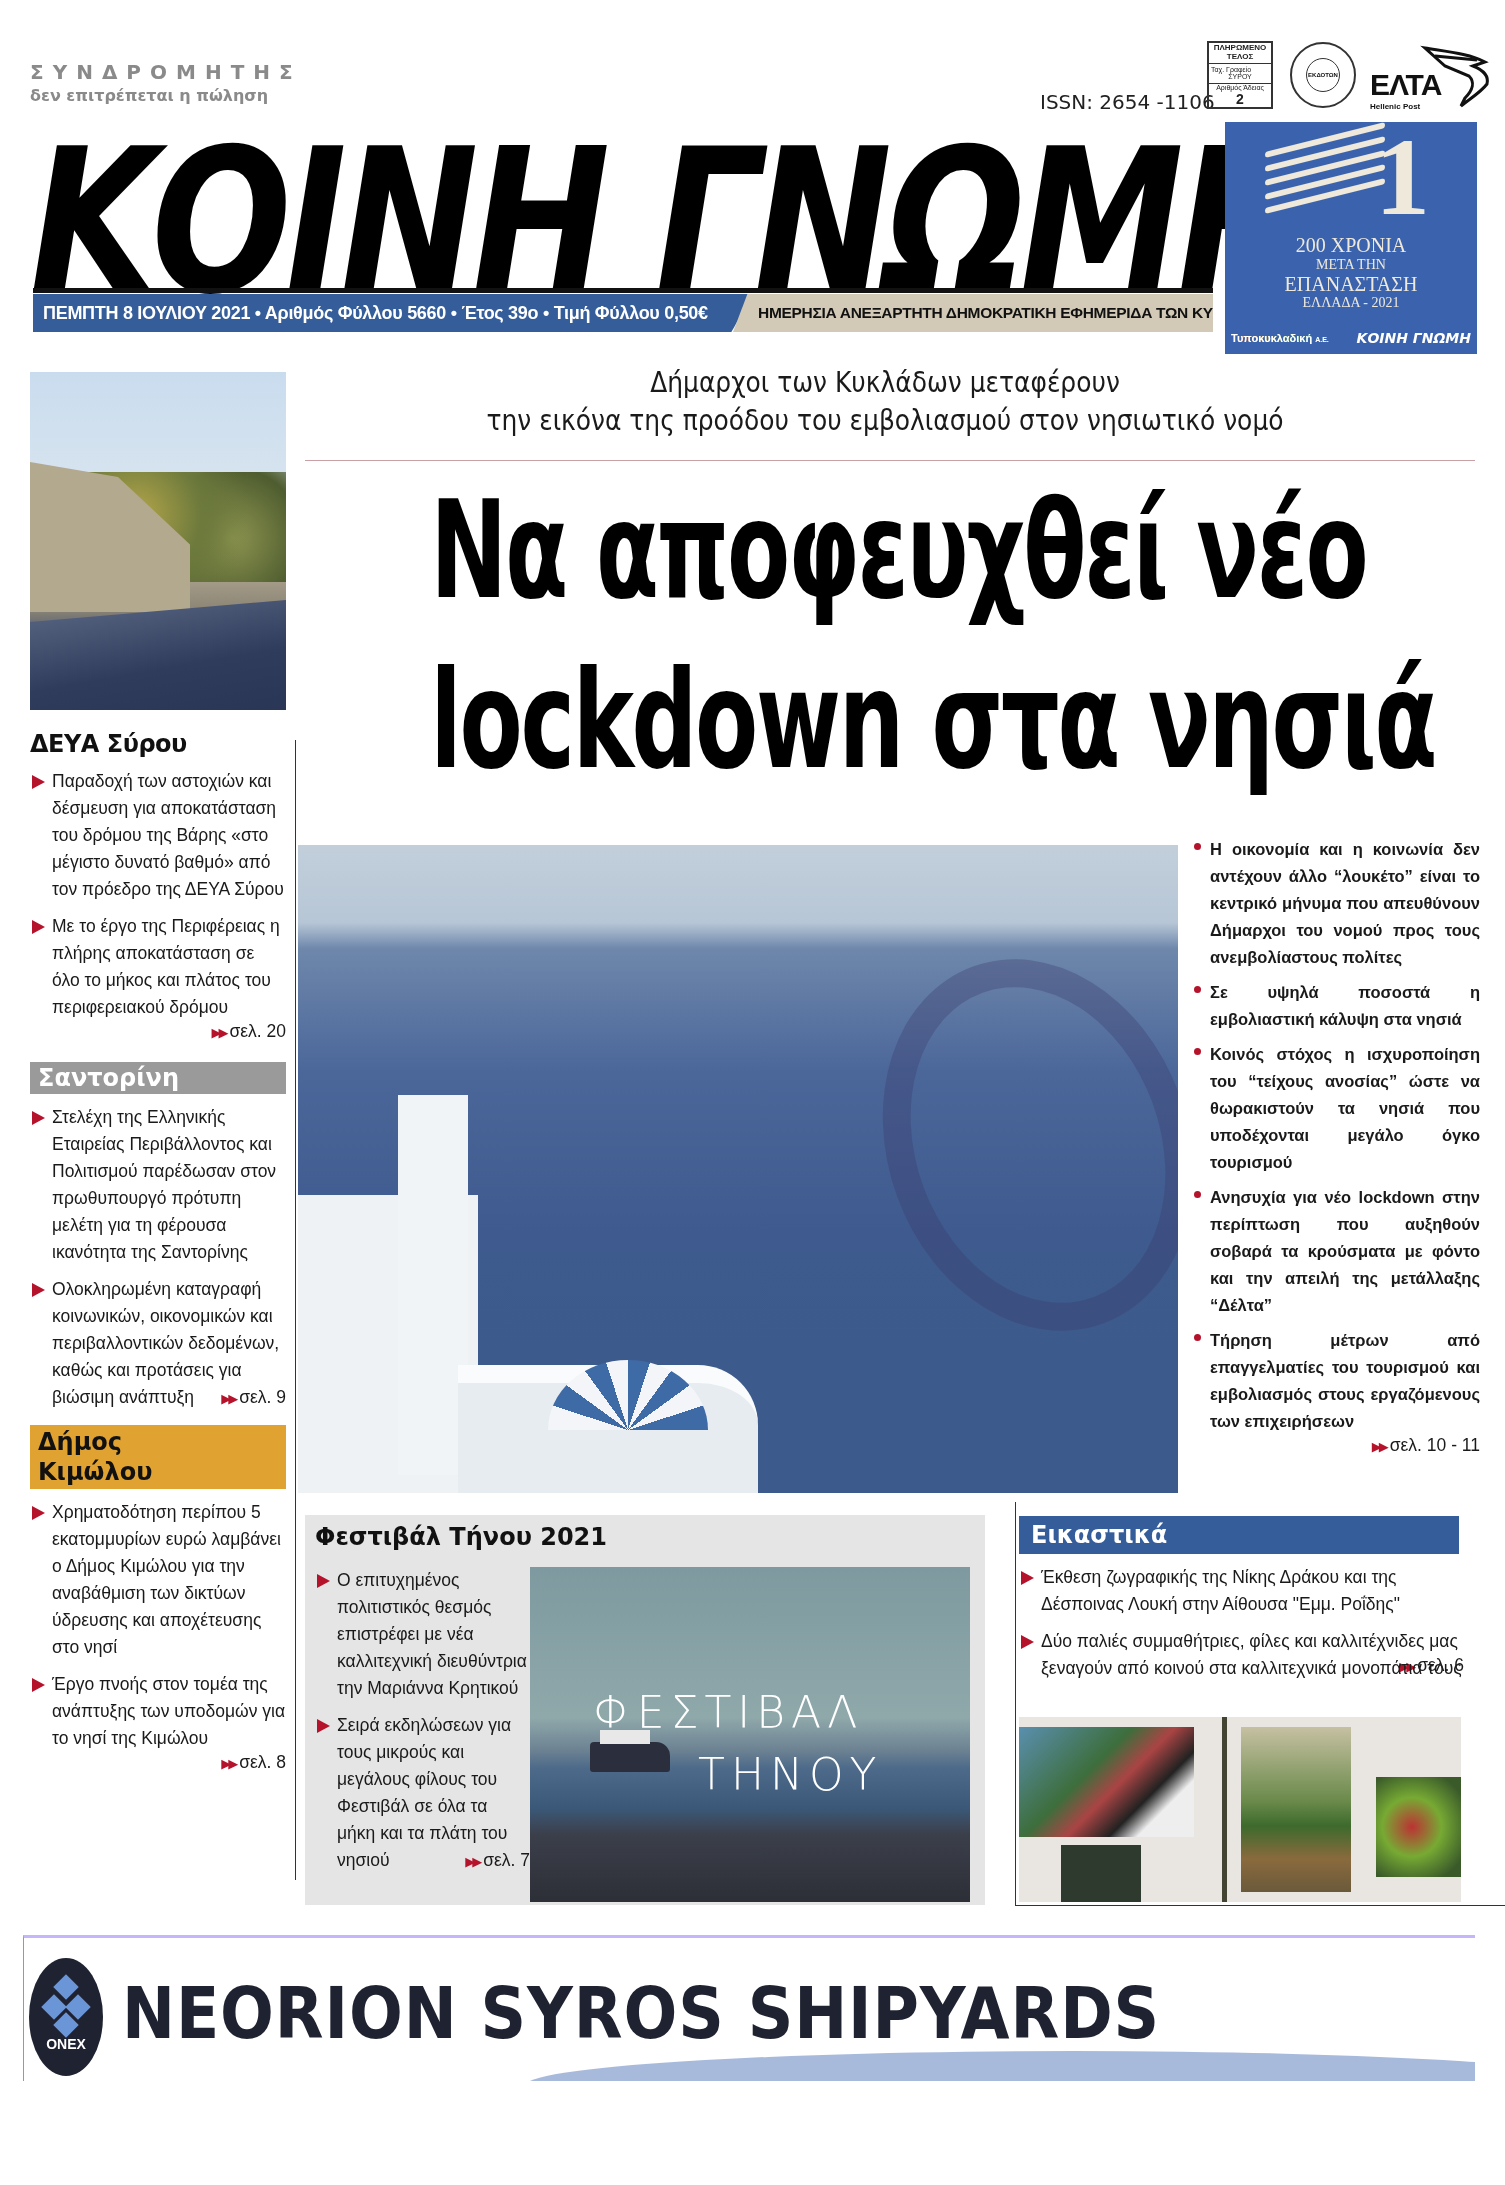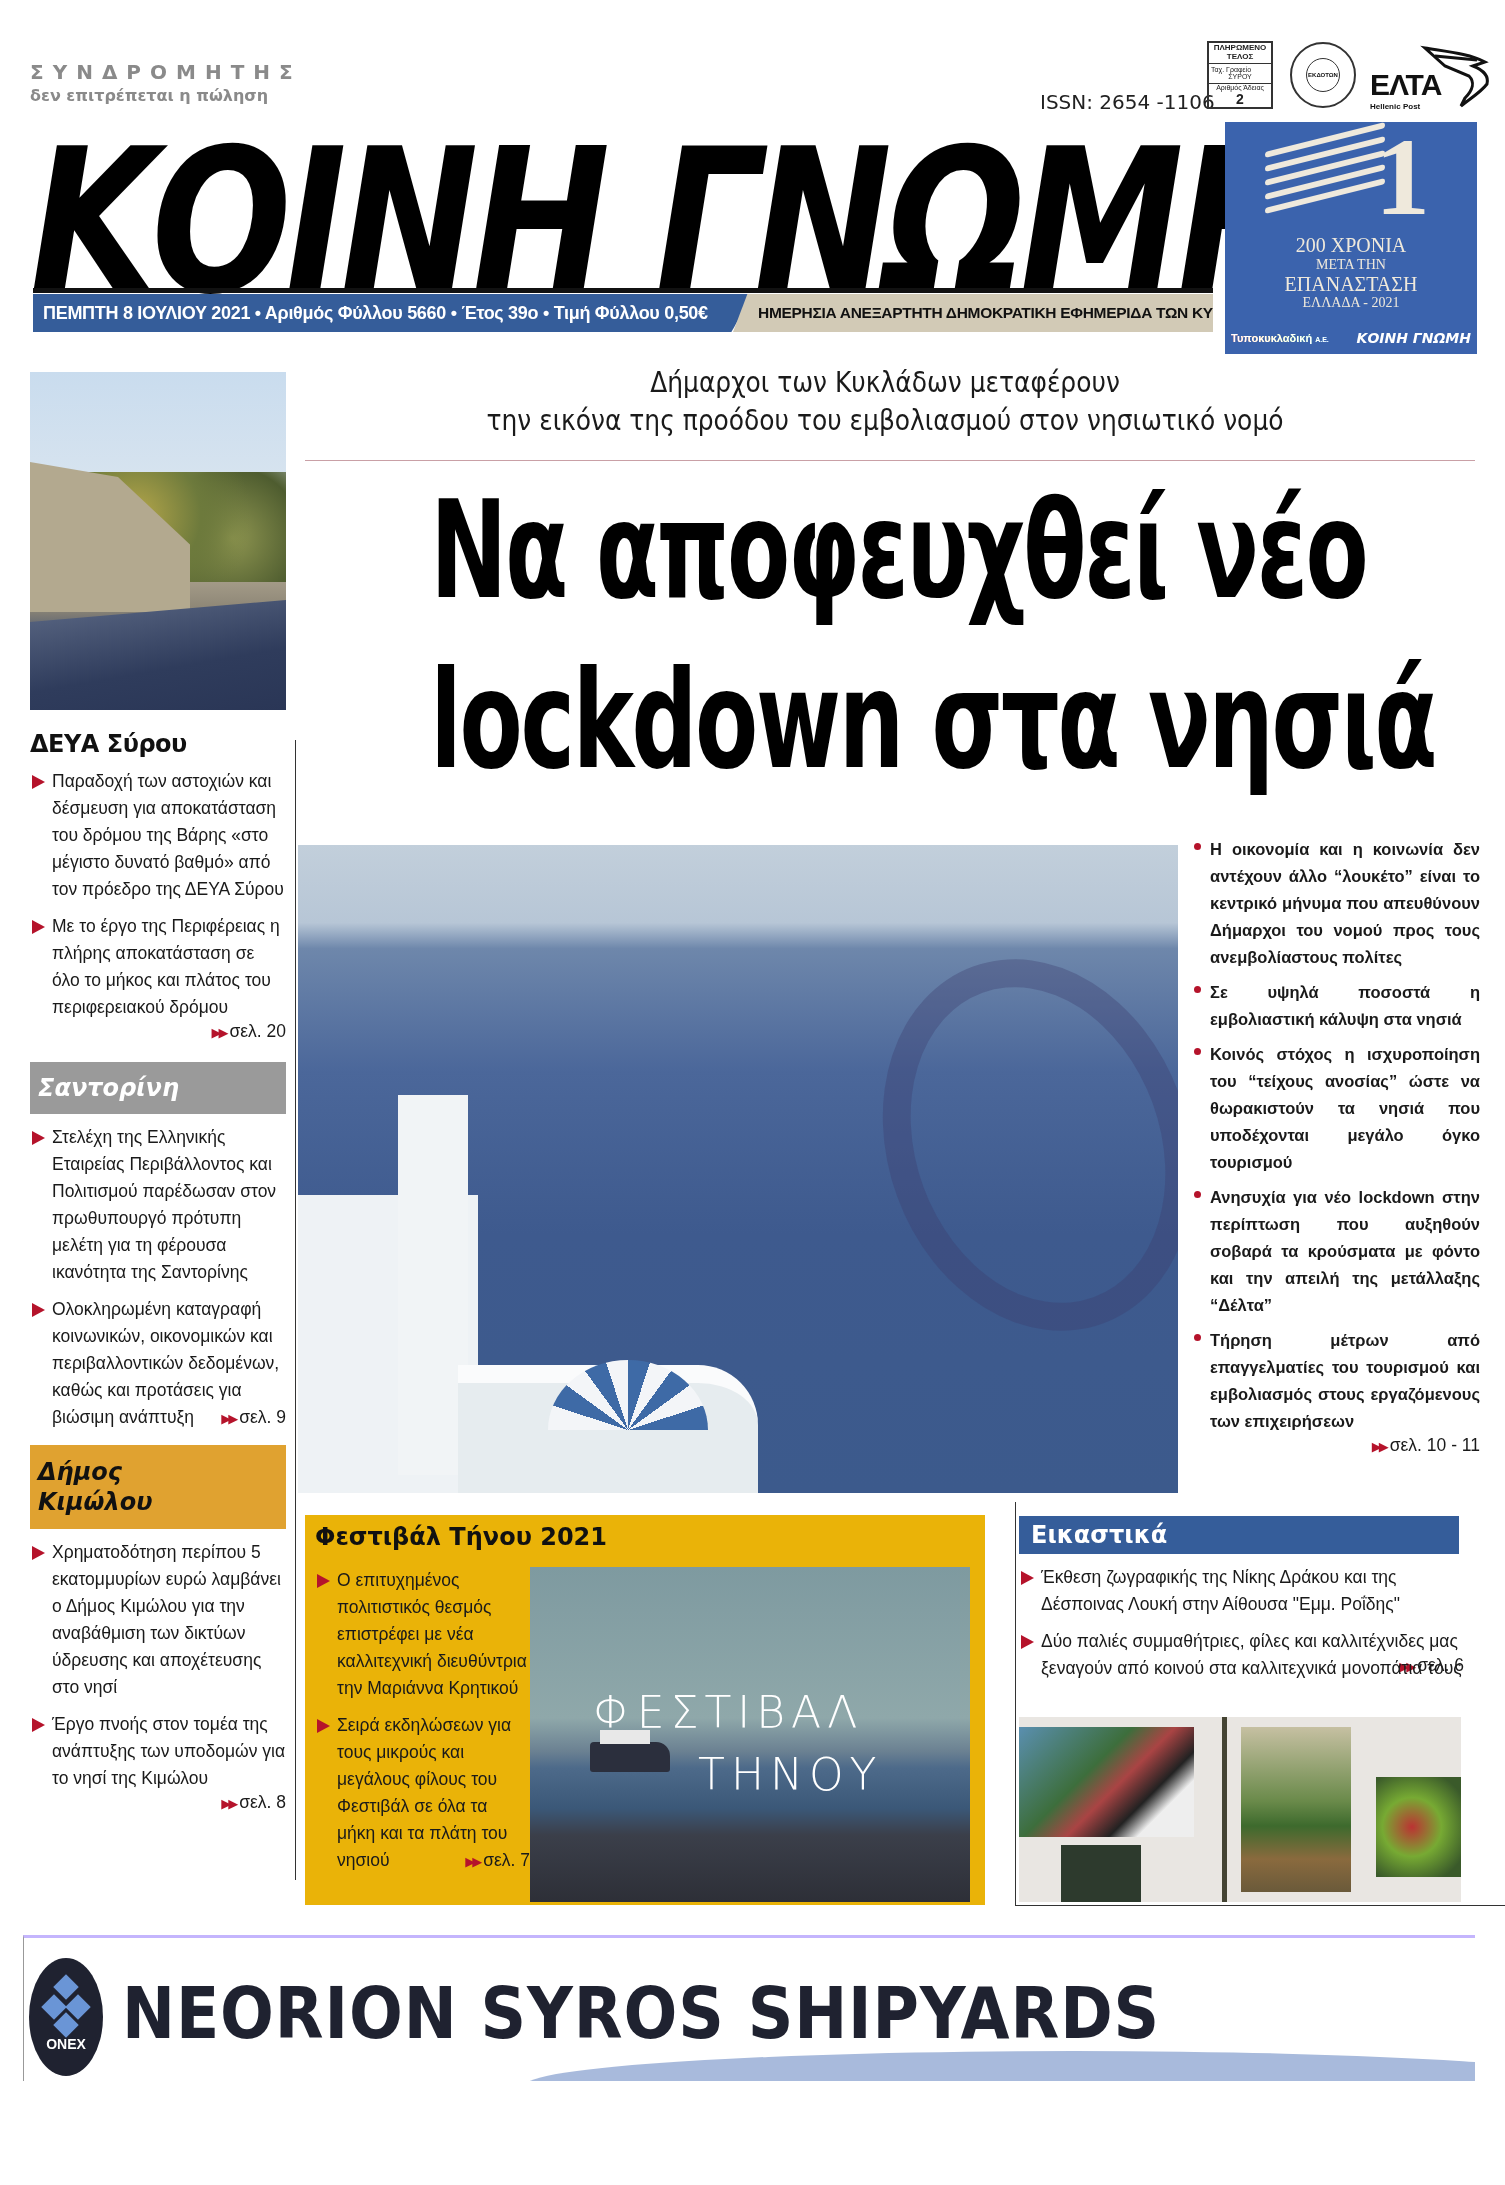--- a/index.html
+++ b/index.html
@@ -48,21 +48,21 @@
   .anniv .foot .kg { font-family: "DejaVu Sans", sans-serif; font-weight: bold; font-style: italic; font-size: 14px; color: #fff; }
 
   
   .left-col { position: absolute; left: 30px; top: 372px; width: 256px; }
   .photo-road { width: 256px; height: 338px; background: linear-gradient(180deg, #c9dcee 0%, #d6e3ef 30%, #a6a57a 45%, #a9a08c 60%, #8d8676 70%, #3d4d6e 80%, #324263 100%); position: relative; overflow: hidden; }
   .photo-road .wall { position:absolute; left:0; top:90px; width:160px; height:150px; background: #b3a98f; clip-path: polygon(0 0, 55% 10%, 100% 55%, 100% 100%, 0 100%); }
   .photo-road .trees { position:absolute; left:40px; top:100px; width:216px; height:110px; background: radial-gradient(circle at 30% 40%, #b6a74a 0, #6d7a3c 40%, transparent 70%), radial-gradient(circle at 75% 60%, #8e9550 0, #4e5c2f 40%, transparent 70%); }
   .photo-road .road { position:absolute; left:0; bottom:0; width:100%; height:110px; background: linear-gradient(170deg, #5d6a86 0%, #2f3c5c 60%, #2a3656 100%); clip-path: polygon(0 20%, 100% 0, 100% 100%, 0 100%); }
 
   .sec-title { font-family: "DejaVu Sans", sans-serif; font-weight: bold; font-size: 24px; letter-spacing: -0.5px; }
-  .sec-bar { padding: 12px 8px; color: #fff; font-family: "DejaVu Sans", sans-serif; font-weight: bold; font-size: 24px; font-style: italic; }
+  .sec-bar { padding: 2px 8px; color: #fff; font-family: "DejaVu Sans", sans-serif; font-weight: bold; font-size: 24px; }
   .sec-bar.gray { background: #9a9a9a; }
   .sec-bar.gold { background: #e0a230; color: #111; line-height: 30px; }
 
   .bullets { list-style: none; }
   .bullets li { position: relative; padding-left: 22px; font-size: 17.5px; line-height: 27px; margin-top: 10px; color: #1a1a1a; font-family: "Liberation Sans", sans-serif; }
   .bullets li::before { content: ""; position: absolute; left: 2px; top: 7px; border-left: 13px solid #b5132b; border-top: 7px solid transparent; border-bottom: 7px solid transparent; }
   .page-ref { text-align: right; font-size: 17.5px; color: #1a1a1a; }
   .page-ref .arr { color: #b5132b; font-size: 13px; letter-spacing: -3px; margin-right: 4px; }
   .inline-ref { float: right; }
 
@@ -82,21 +82,21 @@
   .main-photo .umbrella { position: absolute; left: 250px; top: 515px; width: 160px; height: 70px; background: repeating-conic-gradient(from 0deg at 50% 100%, #3e6aa6 0 18deg, #f3f5f8 18deg 36deg); clip-path: ellipse(50% 100% at 50% 100%); }
   .main-photo .ghost { position: absolute; left: 590px; top: 110px; width: 300px; height: 380px; border-radius: 50%; border: 28px solid rgba(60,60,110,0.35); transform: rotate(-20deg); }
 
   
   .right-col { position: absolute; left: 1190px; top: 836px; width: 290px; }
   .right-col ul { list-style: none; }
   .right-col li { position: relative; padding-left: 20px; font-size: 16.5px; line-height: 27px; font-weight: bold; color: #1a1a1a; margin-bottom: 8px; text-align: justify; }
   .right-col li::before { content: ""; position: absolute; left: 4px; top: 7px; width: 7px; height: 7px; border-radius: 50%; background: #b5132b; }
 
   
-  .festival { position: absolute; left: 305px; top: 1515px; width: 680px; height: 390px; background: #eab308; }
+  .festival { position: absolute; left: 305px; top: 1515px; width: 680px; height: 390px; background: #e5e5e5; }
   .festival .title { position: absolute; left: 10px; top: 8px; font-family: "DejaVu Sans", sans-serif; font-weight: bold; font-size: 24px; }
   .festival .txt { position: absolute; left: 10px; top: 42px; width: 215px; }
   .festival .txt li { font-size: 17.5px; line-height: 27px; }
   .festival .photo { position: absolute; left: 225px; top: 52px; width: 440px; height: 335px; background: linear-gradient(180deg, #7e9aa0 0%, #8fa8aa 45%, #6b8192 55%, #4d6a8a 60%, #3b5878 72%, #3b3f4a 80%, #2d2f37 100%); overflow: hidden; }
   .festival .photo .ship { position: absolute; left: 60px; top: 175px; width: 80px; height: 30px; background: #2b2f3d; border-radius: 4px 14px 3px 3px; }
   .festival .photo .ship::before { content:""; position:absolute; left:10px; top:-12px; width:50px; height:14px; background:#e8e8e8; }
   .festival .photo .logo-txt { position: absolute; left: 63px; top: 125px; color: #fff; font-size: 44px; letter-spacing: 6px; font-family: "DejaVu Sans", sans-serif; font-weight: 200; line-height: 42px; }
   .festival .photo .logo-txt .r2 { padding-left: 105px; display:block;margin-top:20px; }
 
   

